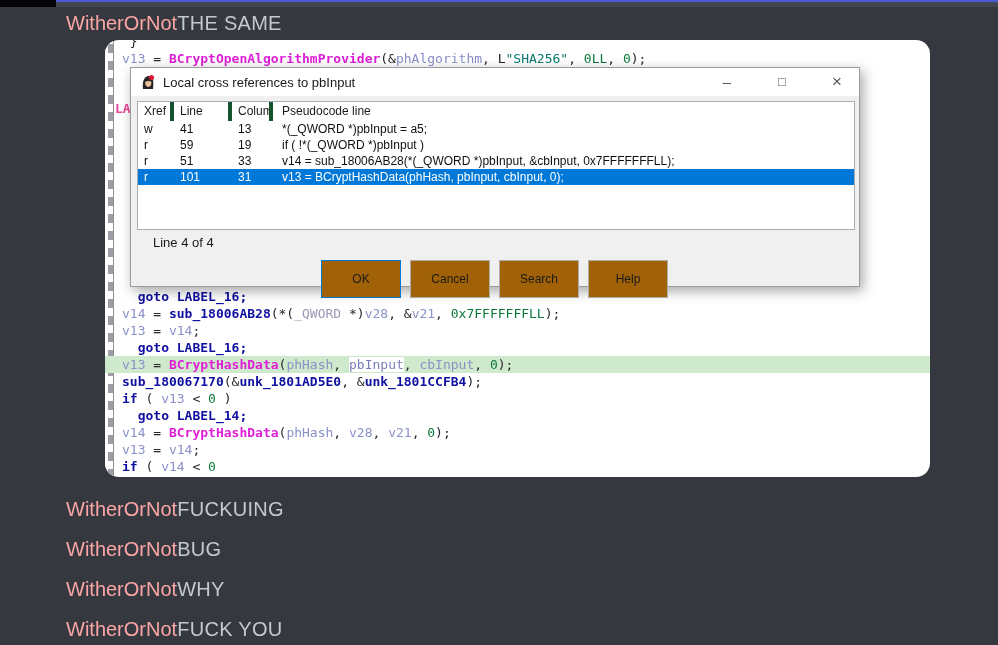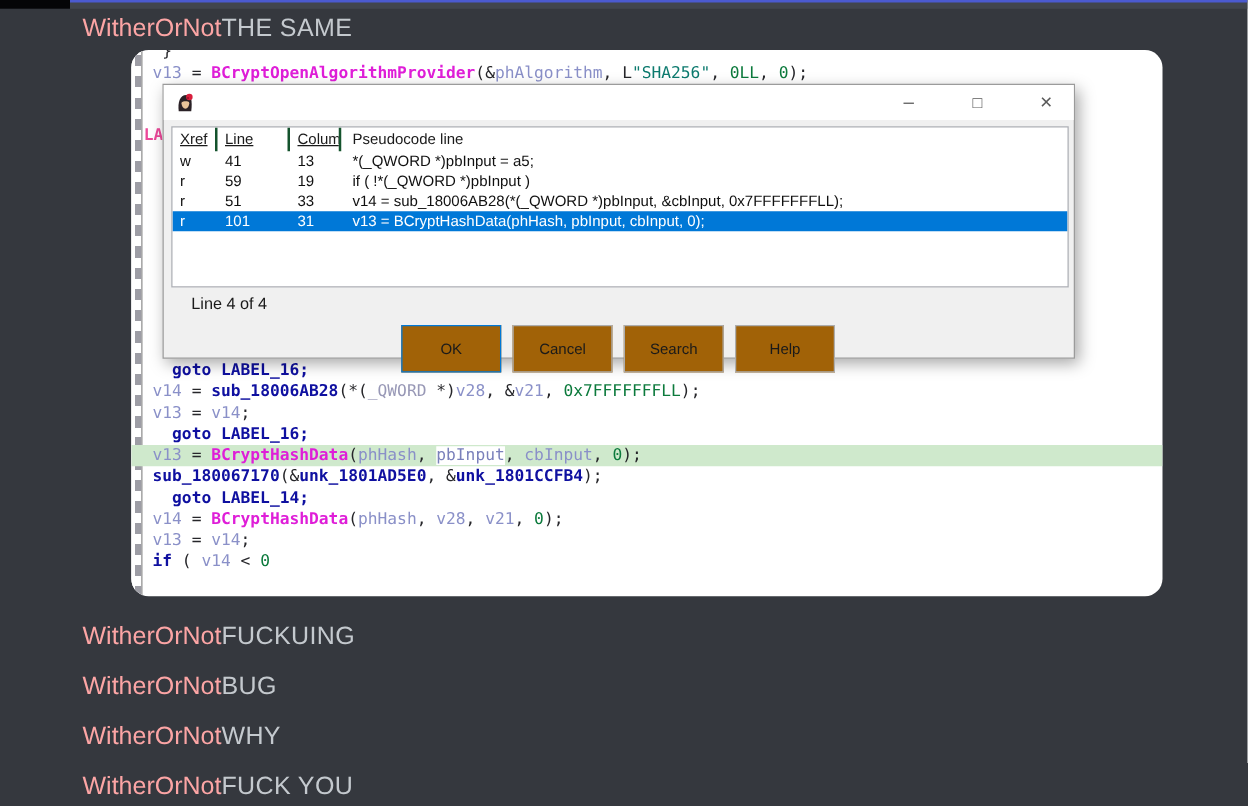--- a/index.html
+++ b/index.html
@@ -63,21 +63,21 @@
   .winbtn.close { left:695px; font-size:17px; }
 
   .xtable { position:absolute; left:6px; top:33px; width:718px; height:129px;
             background:#ffffff; border:1px solid #abadb3; overflow:hidden; }
   .thead { display:flex; height:19px; align-items:center; font-size:12px; color:#1a1a1a; }
   .thead span { display:block; height:19px; line-height:19px; overflow:hidden; white-space:nowrap; }
   .c1 { width:36px; padding-left:6px; }
   .c2 { width:58px; padding-left:6px; }
   .c3 { width:41px; padding-left:6px; }
   .c4 { flex:1; padding-left:9px; }
-  .thead .c1, .thead .c2, .thead .c3 { border-right:2px solid #14532d;text-decoration:underline; }
+  .thead .c1, .thead .c2, .thead .c3 { border-right:4px solid #14532d; }
   .xrow { display:flex; height:16px; line-height:16px; font-size:12px; color:#101010;
           white-space:nowrap; }
   .xrow span { overflow:hidden; }
   .xrow.selected { background:#0078d7; color:#ffffff; }
 
   .status { position:absolute; left:22px; top:167px; font-size:13px; color:#1a1a1a; }
   .btnrow { position:absolute; left:190px; top:192px; display:flex; gap:9px; }
   .btn { width:80px; height:38px; background:#a16207; border:1px solid #adadad;
          font-size:12px; color:#1a1a1a; font-family:"Liberation Sans", sans-serif; }
   .btn.default { border:1px solid #0078d7; }
@@ -101,36 +101,38 @@
       <div class="code-line"><span class="tk-v">v13</span><span class="tk-p"> = </span><span class="tk-f">BCryptOpenAlgorithmProvider</span><span class="tk-p">(&amp;</span><span class="tk-v">phAlgorithm</span><span class="tk-p">, L</span><span class="tk-s">"SHA256"</span><span class="tk-p">, </span><span class="tk-n">0LL</span><span class="tk-p">, </span><span class="tk-n">0</span><span class="tk-p">);</span></div>
     </div>
   <div class="frag">LA</div>
   <div class="code code-bottom" id="code-bottom">
       <div class="code-line"><span class="tk-k">  goto LABEL_16;</span></div>
       <div class="code-line"><span class="tk-v">v14</span><span class="tk-p"> = </span><span class="tk-g">sub_18006AB28</span><span class="tk-p">(*(</span><span class="tk-m">_QWORD</span><span class="tk-p"> *)</span><span class="tk-v">v28</span><span class="tk-p">, &amp;</span><span class="tk-v">v21</span><span class="tk-p">, </span><span class="tk-n">0x7FFFFFFFLL</span><span class="tk-p">);</span></div>
       <div class="code-line"><span class="tk-v">v13</span><span class="tk-p"> = </span><span class="tk-v">v14</span><span class="tk-p">;</span></div>
       <div class="code-line"><span class="tk-k">  goto LABEL_16;</span></div>
       <div class="code-line hl"><span class="tk-v">v13</span><span class="tk-p"> = </span><span class="tk-f">BCryptHashData</span><span class="tk-p">(</span><span class="tk-v">phHash</span><span class="tk-p">, </span><span class="tk-vh">pbInput</span><span class="tk-p">, </span><span class="tk-v">cbInput</span><span class="tk-p">, </span><span class="tk-n">0</span><span class="tk-p">);</span></div>
       <div class="code-line"><span class="tk-g">sub_180067170</span><span class="tk-p">(&amp;</span><span class="tk-g">unk_1801AD5E0</span><span class="tk-p">, &amp;</span><span class="tk-g">unk_1801CCFB4</span><span class="tk-p">);</span></div>
+      <div class="code-line"><span class="tk-k">if</span><span class="tk-p"> ( </span><span class="tk-v">v13</span><span class="tk-p"> &lt; </span><span class="tk-n">0</span><span class="tk-p"> )</span></div>
       <div class="code-line"><span class="tk-k">  goto LABEL_14;</span></div>
       <div class="code-line"><span class="tk-v">v14</span><span class="tk-p"> = </span><span class="tk-f">BCryptHashData</span><span class="tk-p">(</span><span class="tk-v">phHash</span><span class="tk-p">, </span><span class="tk-v">v28</span><span class="tk-p">, </span><span class="tk-v">v21</span><span class="tk-p">, </span><span class="tk-n">0</span><span class="tk-p">);</span></div>
       <div class="code-line"><span class="tk-v">v13</span><span class="tk-p"> = </span><span class="tk-v">v14</span><span class="tk-p">;</span></div>
       <div class="code-line"><span class="tk-k">if</span><span class="tk-p"> ( </span><span class="tk-v">v14</span><span class="tk-p"> &lt; </span><span class="tk-n">0</span></div>
     </div>
 
   <div class="dialog">
     <div class="titlebar">
       <svg class="app-icon" width="16" height="16" viewBox="0 0 16 16">
         <rect x="0" y="0" width="16" height="16" fill="#ffffff"></rect>
         <path d="M3 15 C2 8 4 2 9 2 C13 2 14 6 13 15 Z" fill="#2a2126"></path>
         <ellipse cx="8.3" cy="8.6" rx="3.1" ry="4.3" fill="#e8c39a"></ellipse>
         <path d="M5 6 C6 3.4 11 3.4 12 6 L12 8 C10 6.6 7 6.6 5 8 Z" fill="#2a2126"></path>
         <circle cx="11.5" cy="3.5" r="2.6" fill="#d81e3c"></circle>
         <circle cx="10.4" cy="4.4" r="0.9" fill="#a3122a"></circle>
       </svg>
+      <span class="title">Local cross references to pbInput</span>
       <span class="winbtn min">–</span>
       <span class="winbtn max">□</span>
       <span class="winbtn close">×</span>
     </div>
 
     <div class="xtable">
       <div class="thead">
         <span class="c1">Xref</span>
         <span class="c2">Line</span>
         <span class="c3">Column</span>

